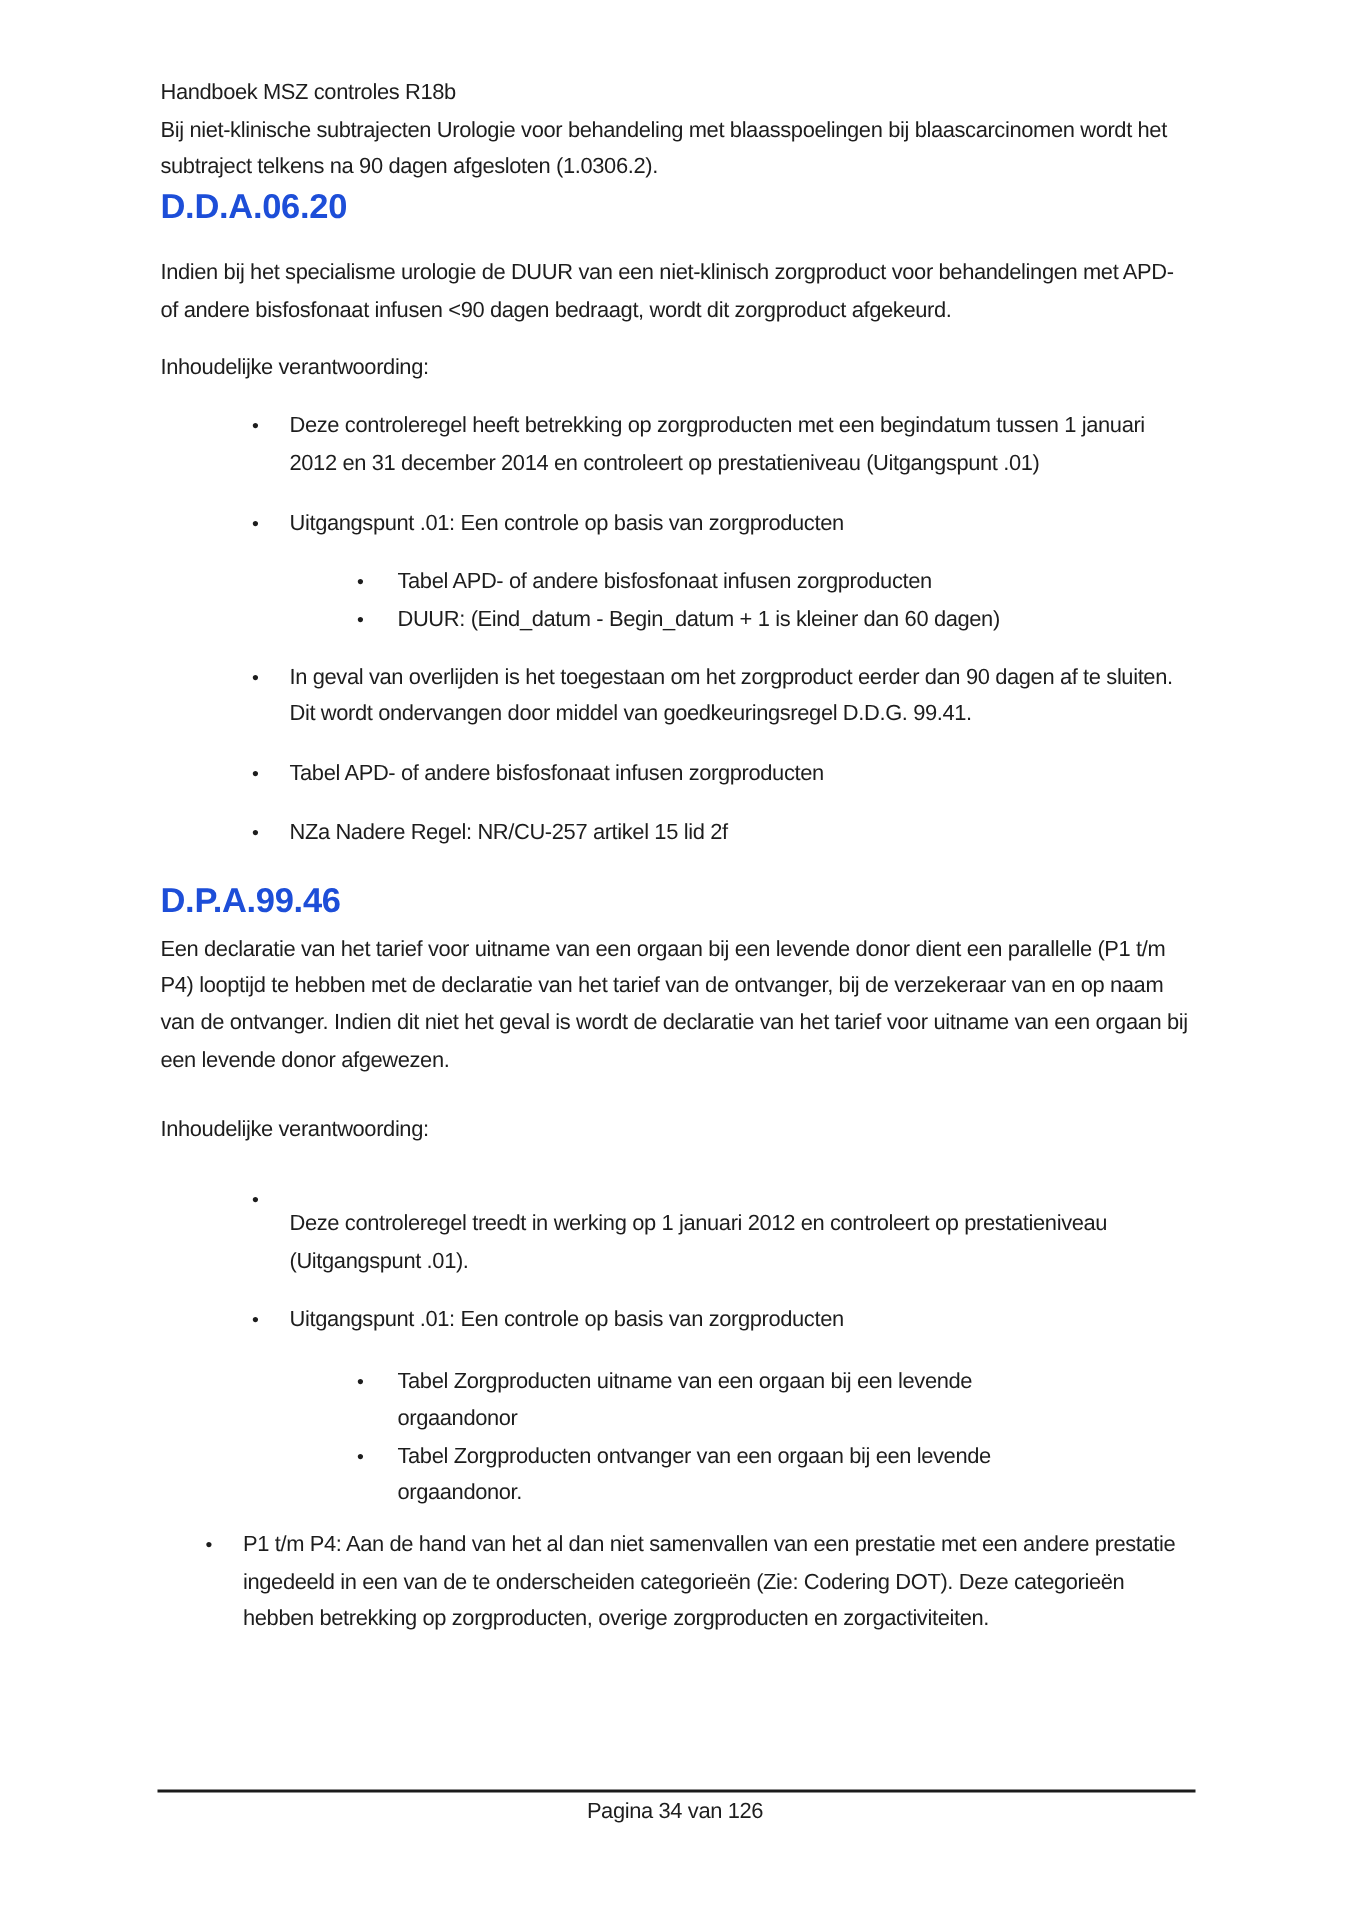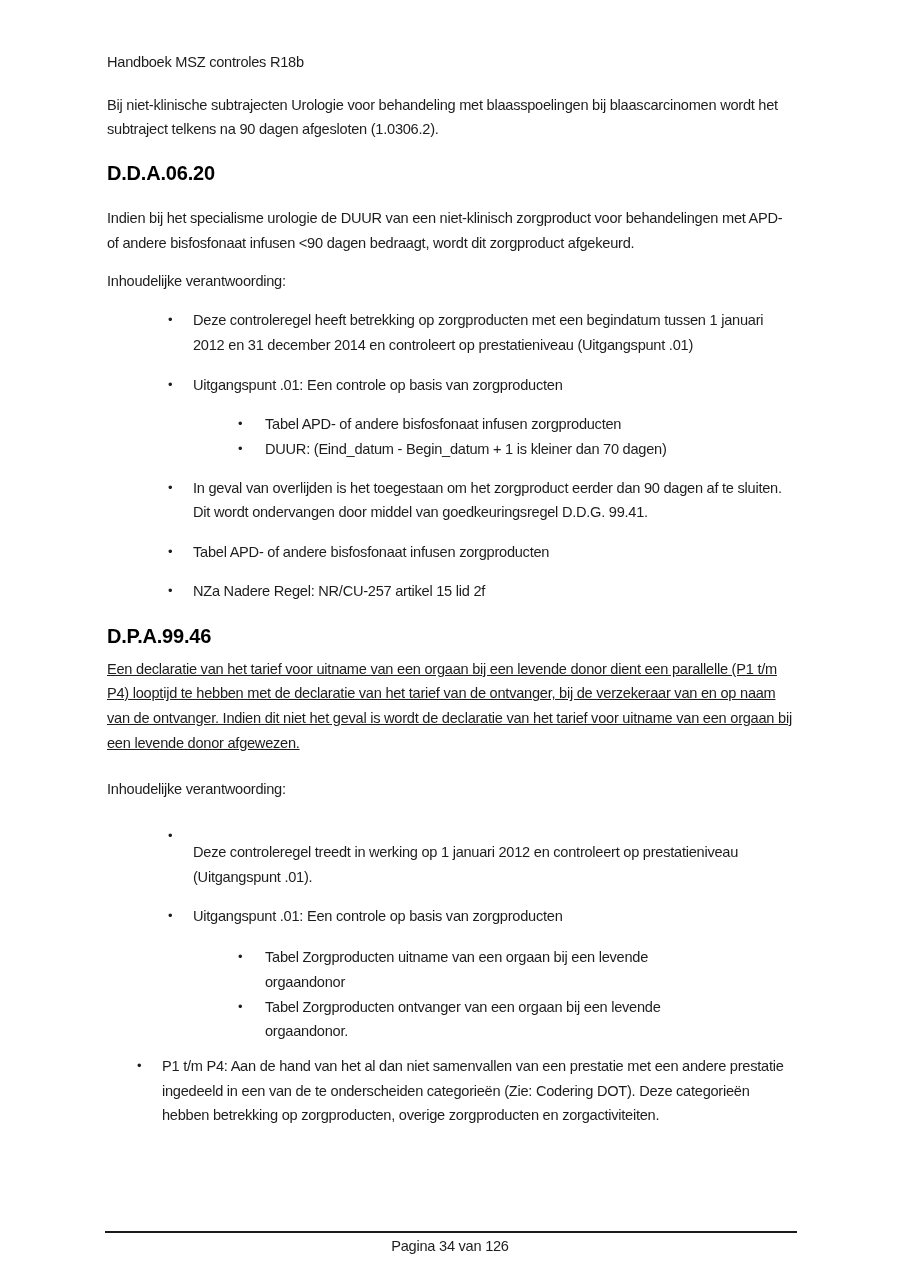--- a/index.html
+++ b/index.html
@@ -21,60 +21,60 @@
   }
   .content {
     position: absolute;
     inset: 0;
     padding: 50px 107px 0 107px;
     box-sizing: border-box;
   }
   .doc-header { margin: 0; }
   .para { margin: 0; }
   .heading {
-    font-size: 20px;
+    font-size: 23px;
     line-height: 26px;
     font-weight: 700;
     margin: 0;
     letter-spacing: -0.2px;
-    color: #000000;
+    color: #1d4ed8;
   }
   
   .bullet { display: flex; align-items: flex-start; }
   .bullet .dot {
     flex: 0 0 auto;
     font-size: 13px;
     line-height: 24.7px;
   }
   .l1 { margin-left: 61px; }
   .l1 .dot { width: 25px; }
   .l2 { margin-left: 131px; }
   .l2 .dot { width: 27px; }
   .lp { margin-left: 30px; }
   .lp .dot { width: 25px; }
   .btext { flex: 1 1 auto; }
   .narrow { max-width: 440px; }
   .mw560 { max-width: 555px; margin-top: 16px; }
   
   .mt7  { margin-top: 20px; }
-  .mt8  { margin-top: 8px; text-decoration: underline; }
+  .mt8  { margin-top: 8px; }
   .mt10 { margin-top: 10px; }
   .mt13 { margin-top: 13px; }
   .mt14 { margin-top: 14px; }
   .mt15 { margin-top: 15px; }
   .mt16 { margin-top: 16px; }
-  .mt18 { margin-top: 18px; }
+  .mt18 { }
   .mt19 { margin-top: 19px; }
   .mt22 { margin-top: 22px; }
   .mt0  { margin-top: 0; }
   
   .footer {
     position: absolute;
     left: 0;
-    top: 1231px;
+    top: 1193px;
     width: 100%;
   }
   .footer-rule {
     margin-left: 105px;
     width: 692px;
     height: 2px;
     background: #1b1b1b;
   }
   .footer-text {
     text-align: center;
@@ -109,21 +109,21 @@
       <div class="btext">Uitgangspunt .01: Een controle op basis van zorgproducten</div>
     </div>
 
     <div class="bullet l2 mt15">
       <span class="dot">•</span>
       <div class="btext">Tabel APD- of andere bisfosfonaat infusen zorgproducten</div>
     </div>
 
     <div class="bullet l2 mt0">
       <span class="dot">•</span>
-      <div class="btext">DUUR: (Eind_datum - Begin_datum + 1 is kleiner dan 70 dagen)</div>
+      <div class="btext">DUUR: (Eind_datum - Begin_datum + 1 is kleiner dan 60 dagen)</div>
     </div>
 
     <div class="bullet l1 mt14">
       <span class="dot">•</span>
       <div class="btext">In geval van overlijden is het toegestaan om het zorgproduct eerder dan 90 dagen af te sluiten. Dit wordt ondervangen door middel van goedkeuringsregel D.D.G. 99.41.</div>
     </div>
 
     <div class="bullet l1 mt15">
       <span class="dot">•</span>
       <div class="btext">Tabel APD- of andere bisfosfonaat infusen zorgproducten</div>

